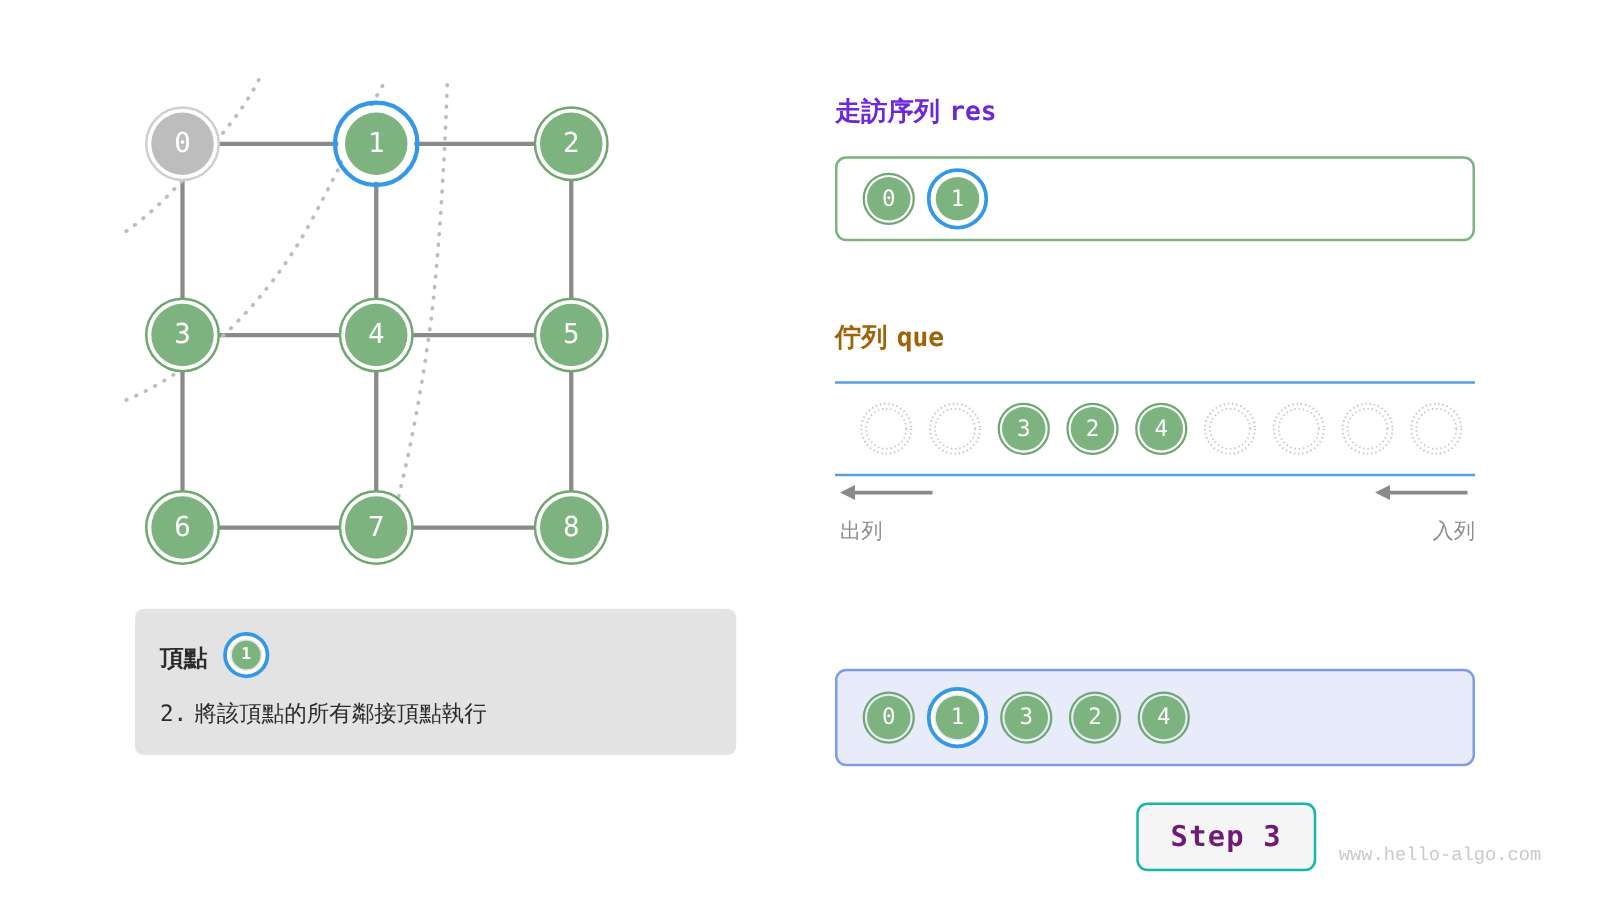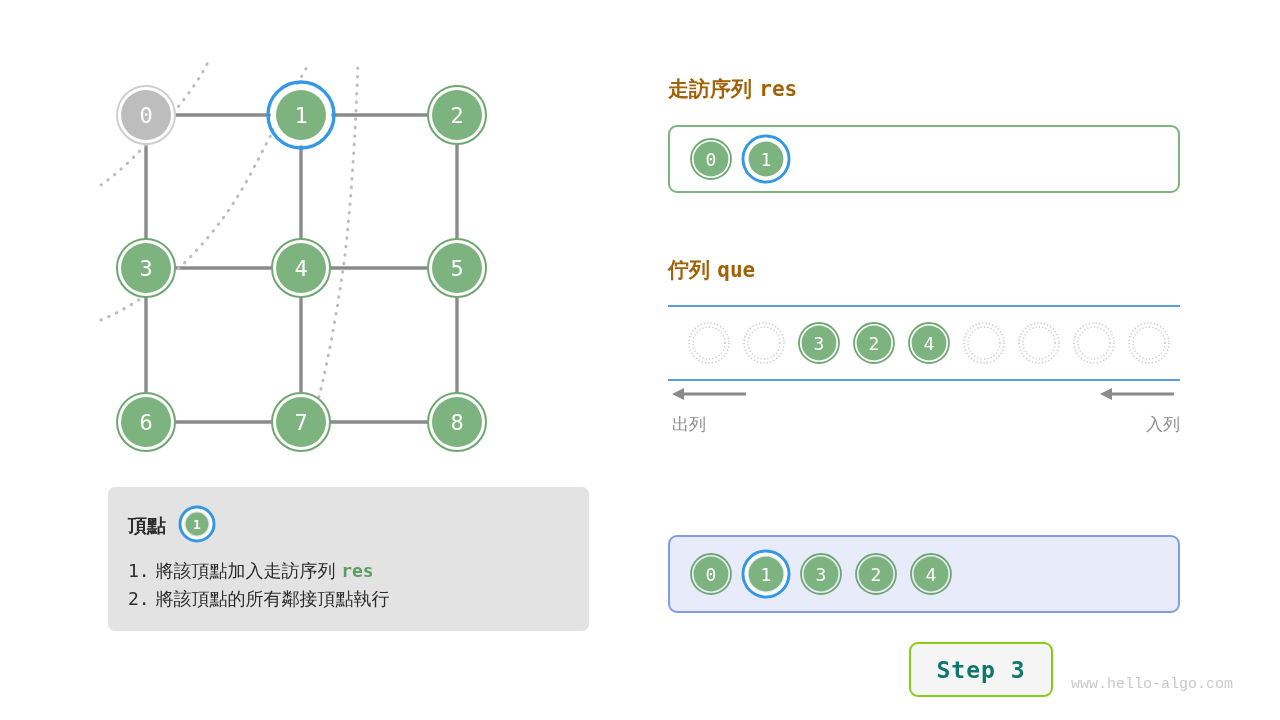--- a/index.html
+++ b/index.html
@@ -78,21 +78,21 @@
     left: 660px; top: 0;
     width: 620px; height: 720px;
   }
   .section-title {
     font-family: "DejaVu Sans", sans-serif;
     font-weight: bold;
     font-size: 21px;
     position: absolute;
     white-space: nowrap;
   }
-  .title-green { color: #a16207; }
+  .title-green { color: #6d28d9; }
   .title-blue  { color: #a16207; }
   .mono-b { font-family: "DejaVu Sans Mono", monospace; font-weight: bold; }
 
   
   #res-box {
     position: absolute;
     left: 8px; top: 125px;
     width: 512px; height: 68px;
     box-sizing: border-box;
     border: 2px solid #7db37e;
@@ -151,29 +151,29 @@
   .tok { position: relative; flex: 0 0 auto; }
   .tok svg { display: block; }
 
   
   #step-badge {
     position: absolute;
     left: 909px; top: 642px;
     width: 144px; height: 55px;
     box-sizing: border-box;
     background: #f5f5f5;
-    border: 2px solid #84cc16;
+    border: 2px solid #14b8a6;
     border-radius: 9px;
     display: flex;
     align-items: center;
     justify-content: center;
     font-family: "DejaVu Sans Mono", monospace;
     font-weight: bold;
     font-size: 23px;
-    color: #0f766e;
+    color: #701a75;
     letter-spacing: 1px;
   }
   #watermark {
     position: absolute;
     left: 1071px; top: 676px;
     font-family: Liberation Mono, monospace;
     font-size: 15px;
     color: #c9c9c9;
     white-space: nowrap;
   }
@@ -251,25 +251,20 @@
   <div id="caption-title">
     <span>頂點</span>
     <span class="inline-node" id="caption-inline-node"><svg width="42" height="42" viewBox="0 0 42 42">
           <circle cx="21" cy="21" r="17" fill="none" stroke="#3498e8" stroke-width="3"></circle>
           <circle cx="21" cy="21" r="14" fill="none" stroke="#ffffff" stroke-width="2.6"></circle>
           <circle cx="21" cy="21" r="11.4" fill="#7db37e"></circle>
           <text x="21" y="21" text-anchor="middle" dominant-baseline="central" fill="#ffffff" font-family="&quot;DejaVu Sans Mono&quot;, monospace" font-size="13">1</text>
         </svg></span>
   </div>
   <div class="caption-line">
-    <span class="num">1.</span>
-    <span>將該頂點加入走訪序列</span>
-    <span class="code-green">res</span>
-  </div>
-  <div class="caption-line">
     <span class="num">2.</span>
     <span>將該頂點的所有鄰接頂點執行</span>
   </div>
 </div>
 
 <div id="right-panel">
 
   <div class="section-title title-green" style="left:8px; top:75px;">
     <span>走訪序列</span>
     <span class="mono-b">res</span>

